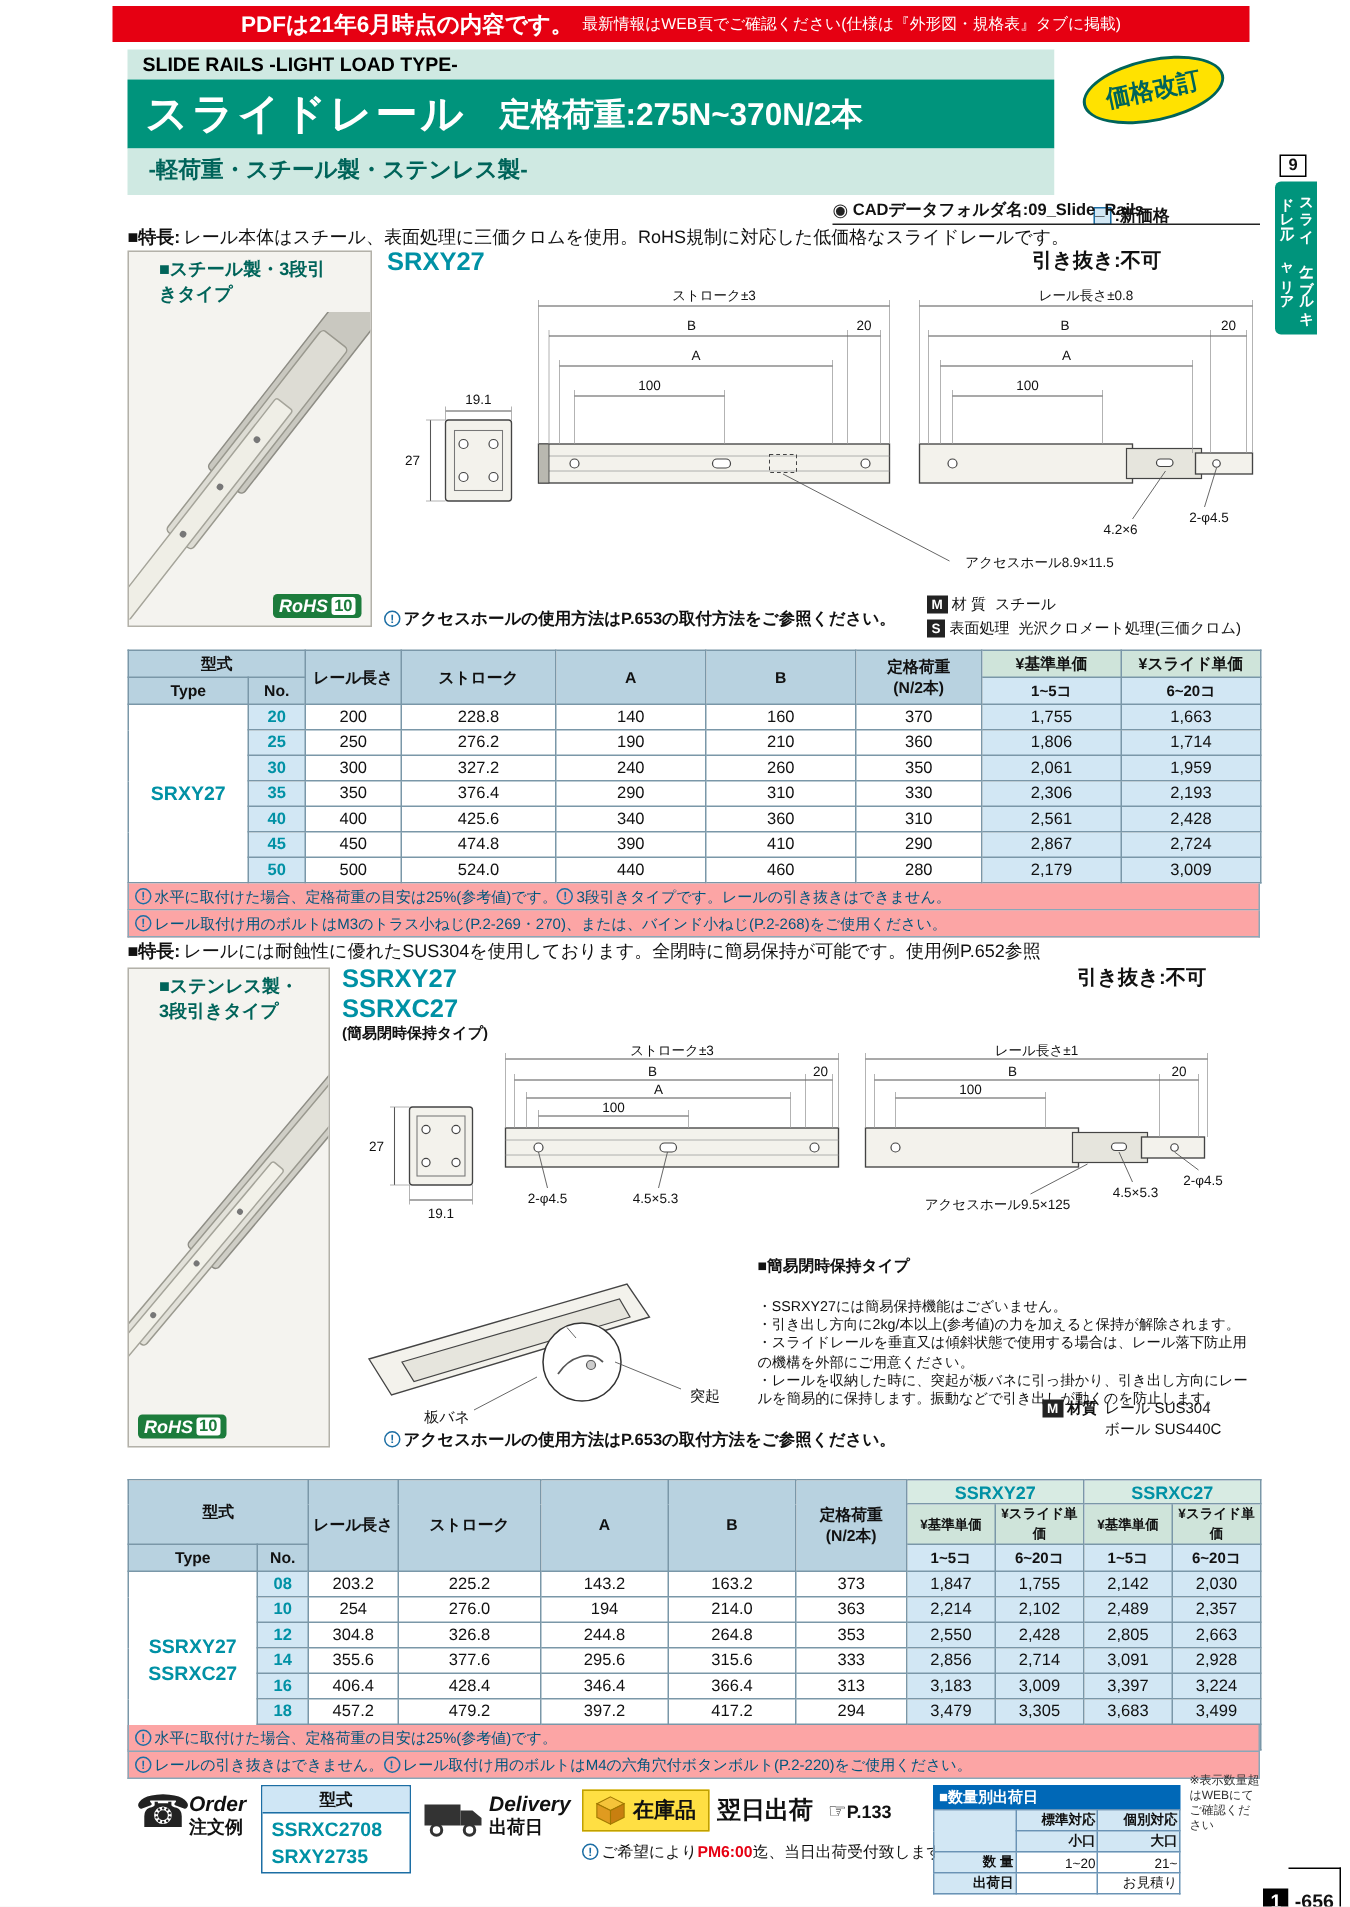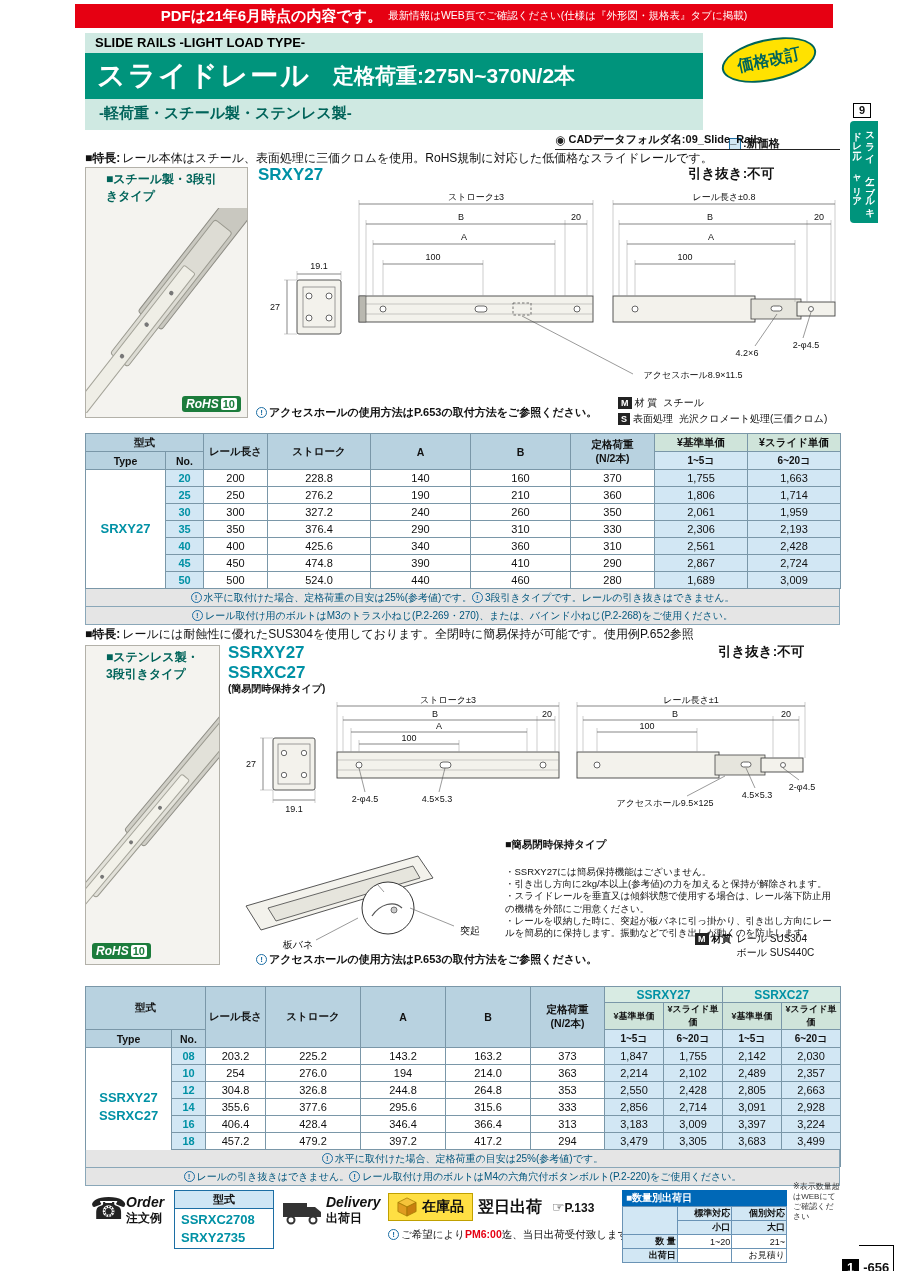--- a/index.html
+++ b/index.html
@@ -66,21 +66,21 @@
 table.spec th.price-h{background:#cfe4da}
 table.spec th.small{font-size:9px;height:14px}
 table.spec th.qty-h{background:#d2e7f4;font-size:10px;height:15px}
 table.spec th.grp{background:#d8ebe3;color:#0091a5;font-size:12px;height:16px}
 table.spec th.wrap,table.spec td.model-cell{white-space:pre-line}
 table.spec td{font-size:11px;height:17px;background:#fff}
 table.spec td.no{background:#d2e7f4;color:#0091a5;font-weight:bold}
 table.spec td.price{background:#d2e7f4}
 table.spec td.model-cell{color:#0091a5;font-weight:bold;font-size:13px;line-height:1.4}
 
-.noteline{background:#e5e5e5;border:1px solid #8aa7b8;border-top:none;color:#00567d;font-size:10px;padding:1.5px 4px;text-align:center}
+.noteline{background:#fca5a5;border:1px solid #8aa7b8;border-top:none;color:#00567d;font-size:10px;padding:1.5px 4px;text-align:left}
 
 .hold{font-size:9.5px;line-height:1.3;color:#111}
 .hold-title{font-weight:bold;font-size:10.5px;margin-bottom:14px}
 
 .phone-ico{font-size:30px;line-height:1;color:#222}
 .ord-en{font-style:italic;font-weight:bold;font-size:14px}
 .ord-jp{font-weight:bold;font-size:12px}
 .mx{border:1px solid #1c6ea4;width:100px;background:#fff}
 .mx-h{background:#cfe6f5;border-bottom:1px solid #1c6ea4;text-align:center;font-weight:bold;font-size:11px;padding:1px}
 .mx-b{padding:2px 6px}
@@ -347,21 +347,21 @@
           <td class="price">2,867</td>
           <td class="price">2,724</td>
         </tr>
         <tr>
           <td class="no">50</td>
           <td class="num">500</td>
           <td class="num">524.0</td>
           <td class="num">440</td>
           <td class="num">460</td>
           <td class="num">280</td>
-          <td class="price">1,689</td>
+          <td class="price">2,179</td>
           <td class="price">3,009</td>
         </tr>
       </tbody>
   </table>
 
   <div class="abs" style="left:85px;top:589px;width:755px">
     <div class="noteline"><span class="nico"></span><span>水平に取付けた場合、定格荷重の目安は25%(参考値)です。</span><span class="nico"></span><span>3段引きタイプです。レールの引き抜きはできません。</span></div>
     <div class="noteline"><span class="nico"></span><span>レール取付け用のボルトはM3のトラス小ねじ(P.2-269・270)、または、バインド小ねじ(P.2-268)をご使用ください。</span></div>
   </div>
 

